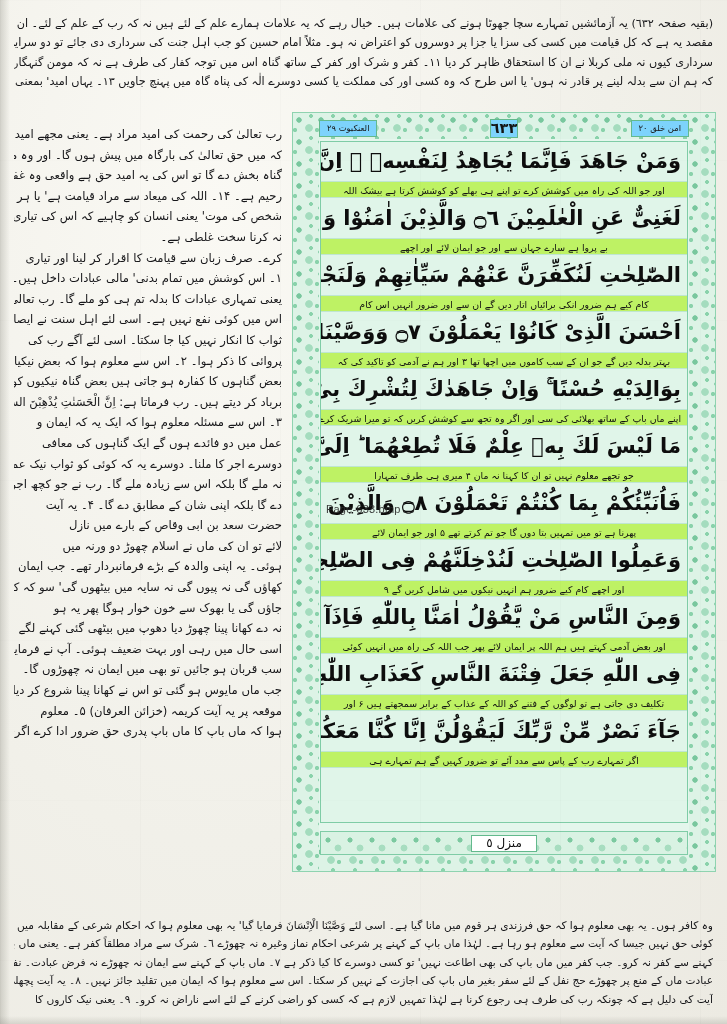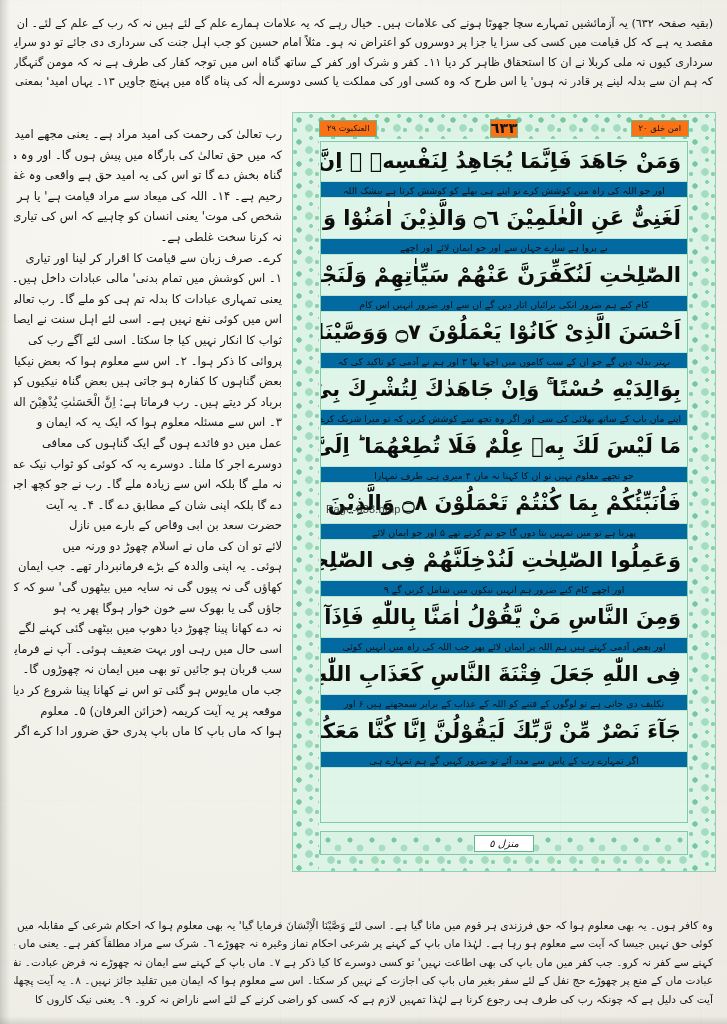--- a/index.html
+++ b/index.html
@@ -116,21 +116,21 @@
     position: absolute;
     left: 26px; right: 26px; top: 4px;
     height: 22px;
     display: flex;
     align-items: center;
     justify-content: space-between;
     direction: rtl;
     z-index: 3;
   }
   .hdr-box {
-    background:#f97316;
+    background:#7dd3fc;
     border:1px solid #63b98d;
     padding: 1px 7px;
     font-size: 8.4px;
     line-height: 13px;
     color:#141414;
     direction: rtl;
     white-space: nowrap;
   }
   .hdr-box.page-no {
     font-size: 14.5px;
@@ -160,21 +160,21 @@
     white-space: nowrap;
     overflow: hidden;
     padding: 0 6px;
     font-weight: 600;
     letter-spacing: -.2px;
   }
 
   .trans-line {
     direction: rtl;
     text-align: center;
-    background: #0369a1;
+    background: #bef264;
     border-top: 1px solid #bfe6d1;
     border-bottom: 1px solid #bfe6d1;
     color: #111;
     font-size: 9.4px;
     line-height: 17px;
     height: 17px;
     white-space: nowrap;
     overflow: hidden;
     padding: 0 6px;
     margin: 1px 0;
@@ -190,25 +190,24 @@
       radial-gradient(circle at 7px 8px, #7cc9a0 0 2.2px, transparent 2.9px),
       radial-gradient(circle at 17px 16px, #a7ddc0 0 3px, transparent 3.8px);
     background-size: 22px 22px, 22px 22px;
     border: 1px solid #7fcca6;
     display: flex; align-items: center; justify-content: center;
   }
   #manzil-label {
     background:#ffffff;
     border:1px solid #63b98d;
     padding: 0 14px;
-    font-size: 10px;
+    font-size: 12px;
     line-height: 15px;
     direction: rtl;
     color:#101010;
-    font-style:italic;
   }
 
   
   #watermark {
     position: absolute;
     left: 326px; top: 503px;
     font-family: "Liberation Sans", sans-serif;
     font-size: 11px;
     line-height: 12px;
     color: #2a2a2a;

